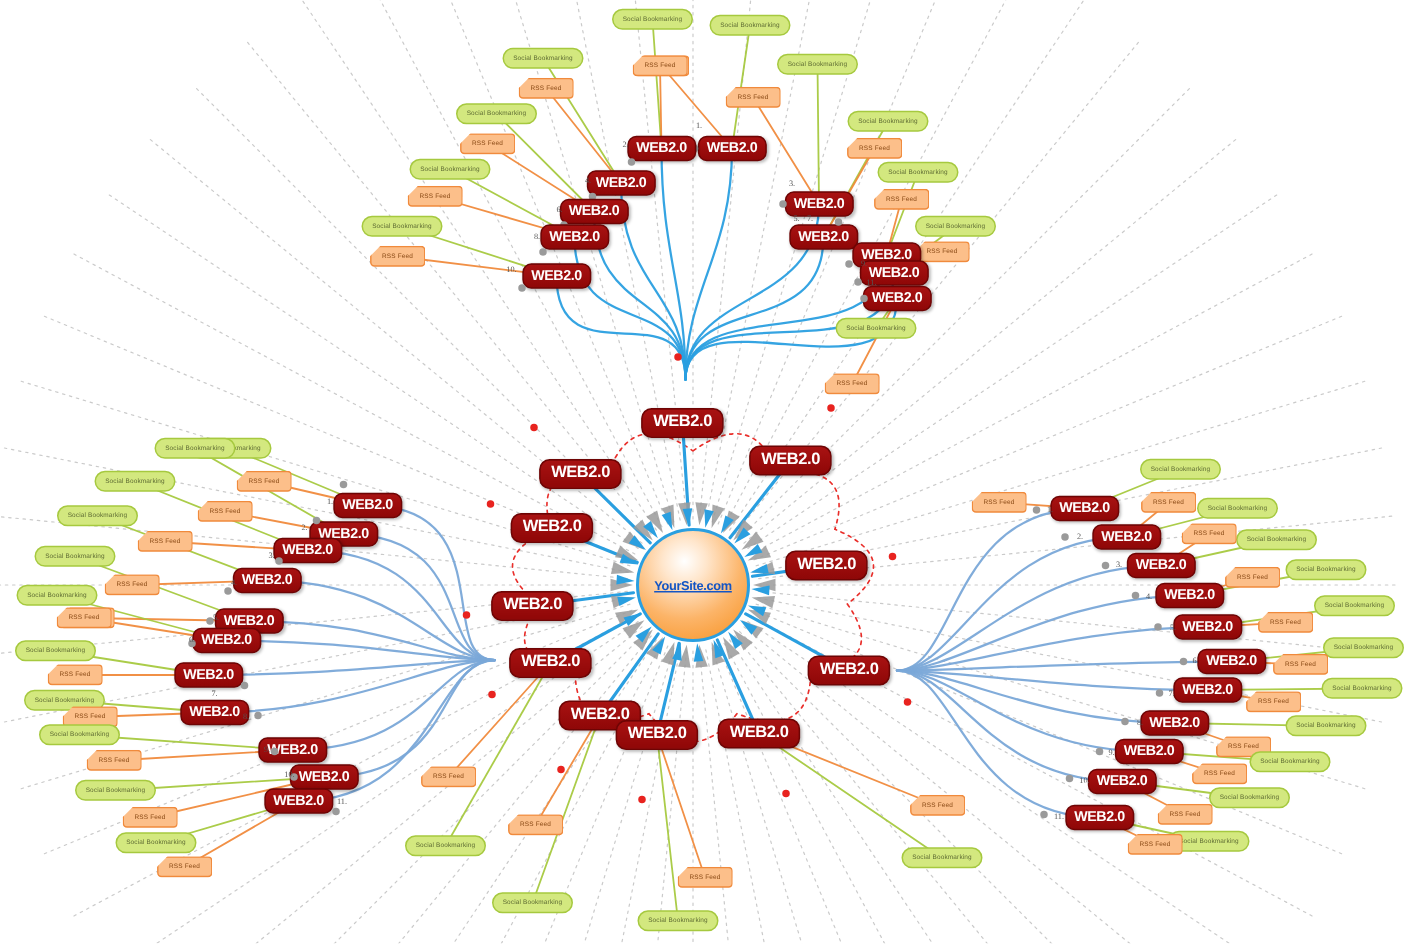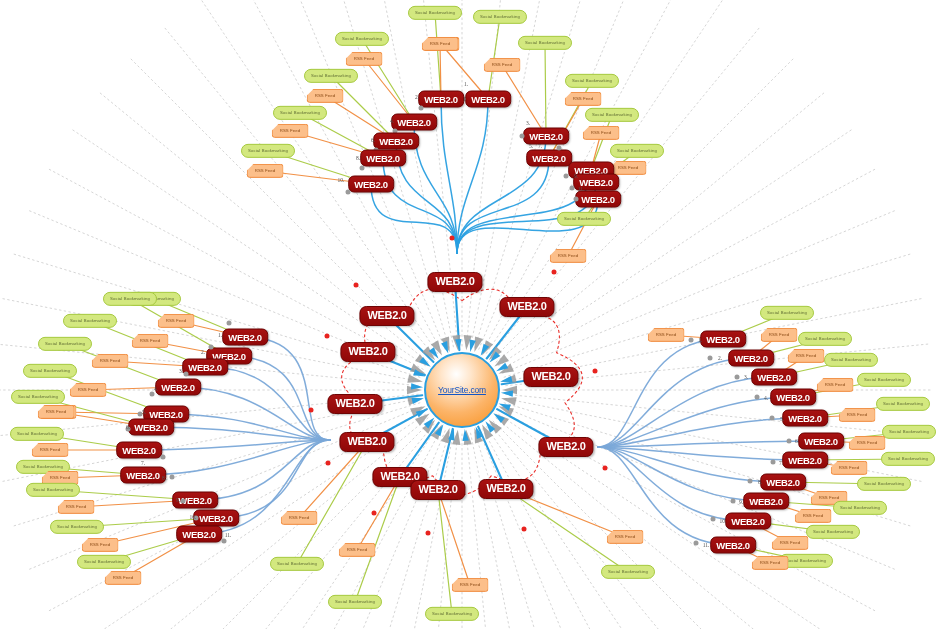--- a/index.html
+++ b/index.html
@@ -27,21 +27,21 @@
 
   
   .hub{
     width:76px;height:76px;border-radius:50%;
     background:radial-gradient(circle at 42% 28%, #ffffff 0%, #ffe6cc 22%, #fcb468 58%, #f7901e 100%);
     border:2px solid #2a9fe0;
     display:flex;align-items:center;justify-content:center;
     box-shadow:0 0 0 1px rgba(255,255,255,.5);
   }
   .hub-label{
-    font-size:8.5px;font-weight:normal;color:#1455c4;
+    font-size:8.5px;font-weight:bold;color:#1455c4;
     text-decoration:underline;letter-spacing:-.2px;
   }
 
   
   .web{
     background:#9c0d0d;
     background-image:linear-gradient(180deg,#a81212 0%,#8f0707 100%);
     border:1px solid #6e0404;
     border-radius:7px;
     color:#ffffff;

